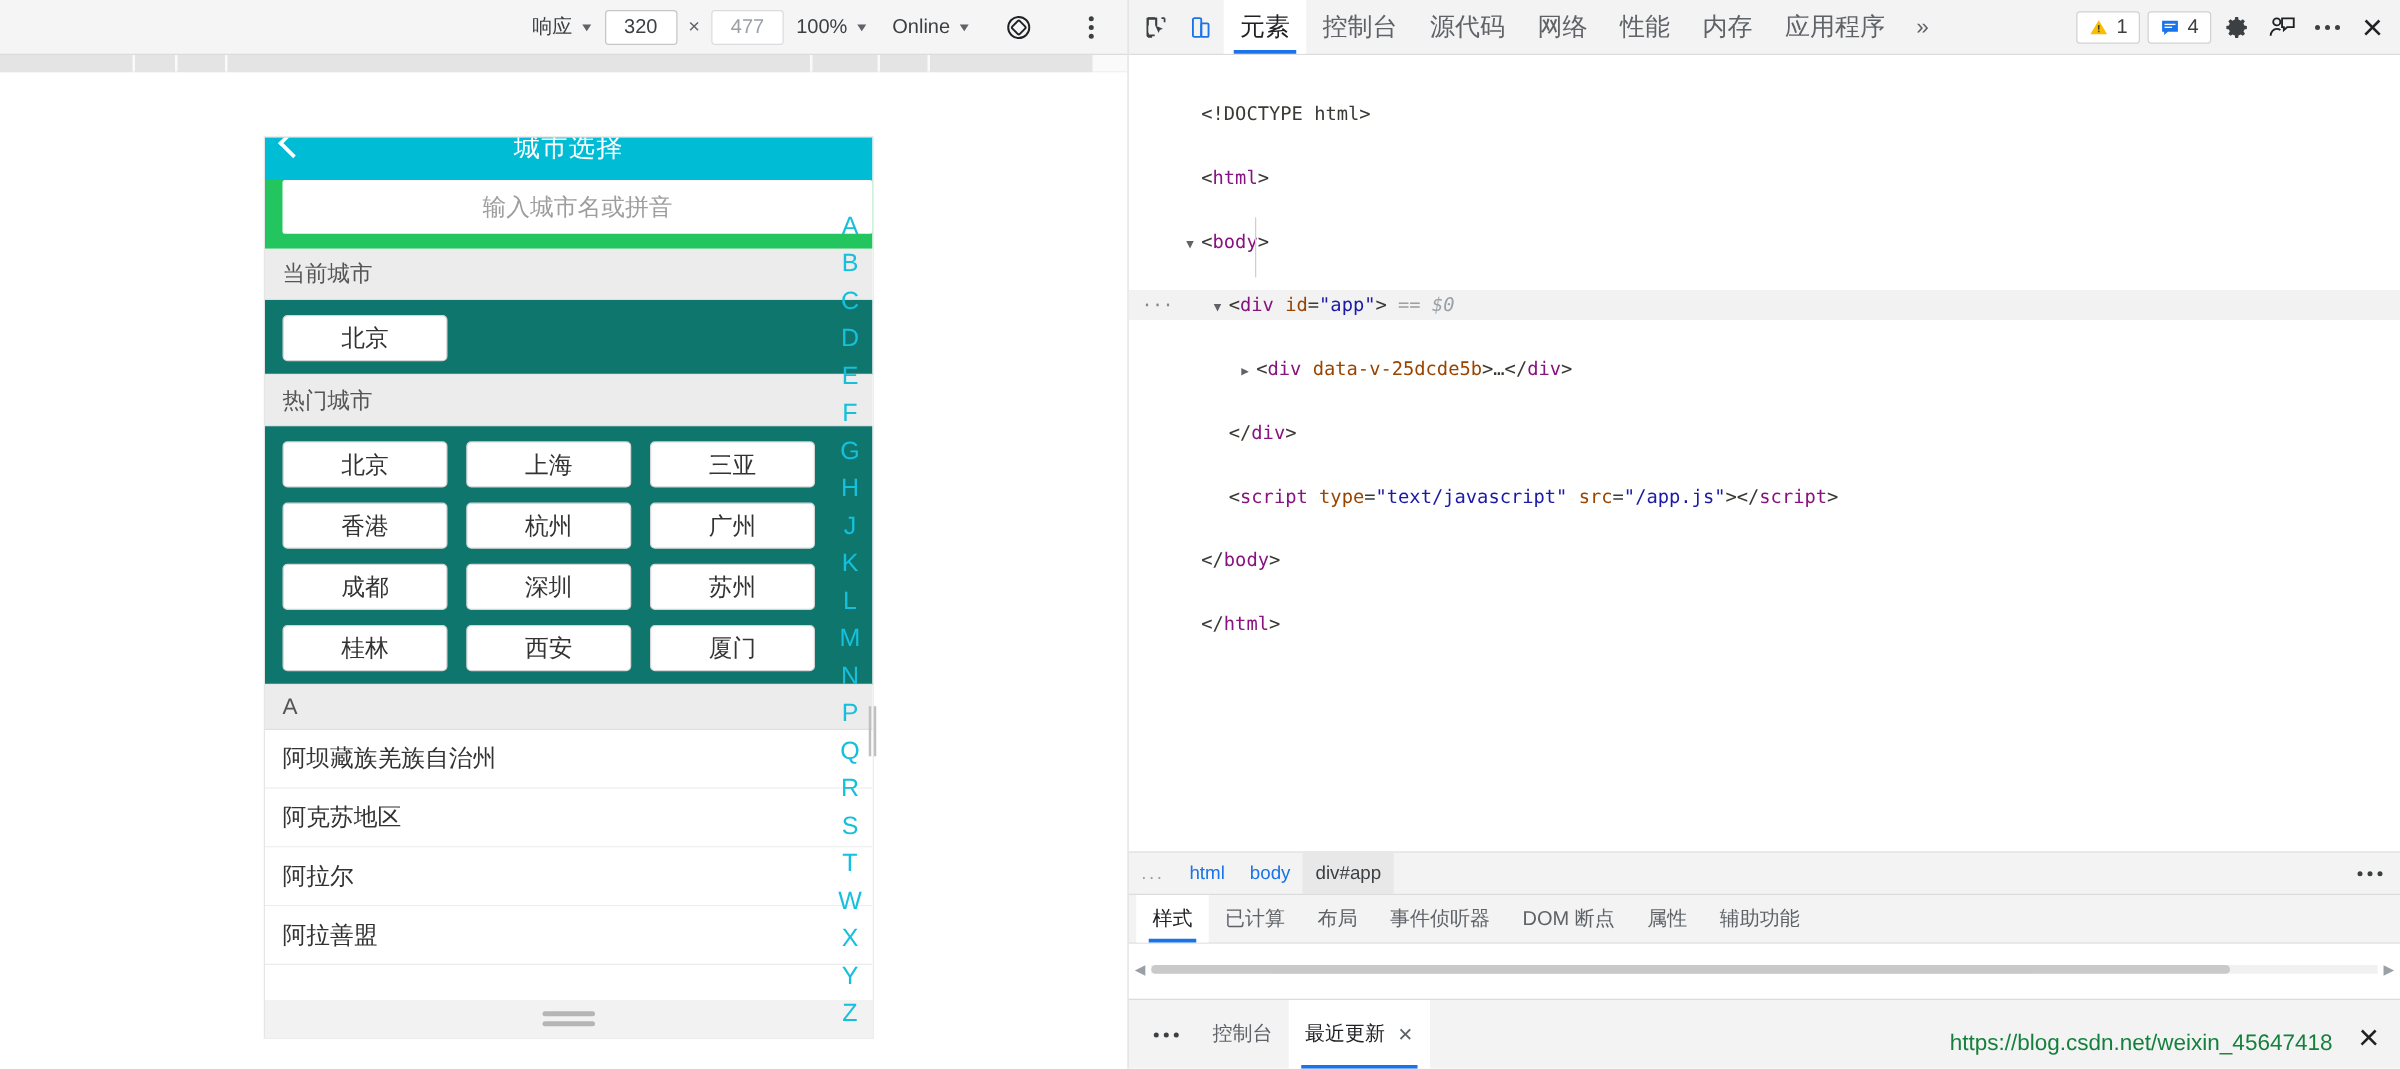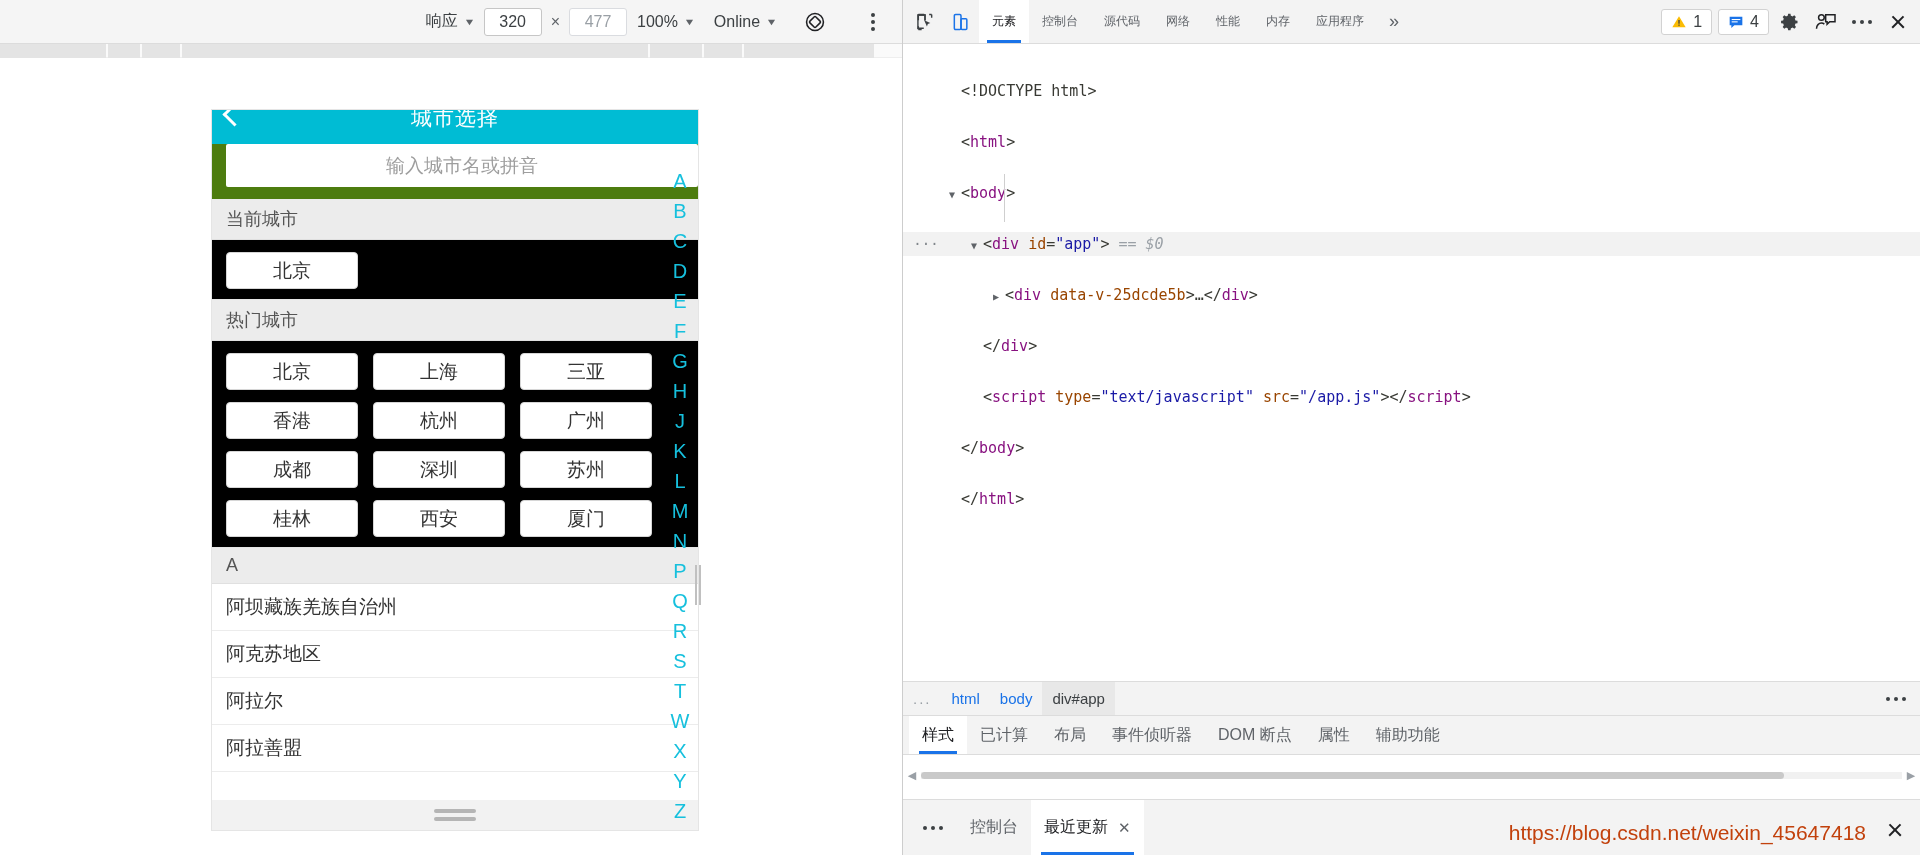--- a/index.html
+++ b/index.html
@@ -146,21 +146,21 @@
     position: absolute;
     left: 14px;
     top: 14px;
     width: 17px;
     height: 17px;
     border-left: 3px solid #fff;
     border-bottom: 3px solid #fff;
     transform: rotate(45deg);
   }
   .search-wrap {
-    background: #4d7c0f;
+    background: #22c55e;
     padding: 0 0 12px 14px;
   }
   .search-box {
     height: 43px;
     background: #fff;
     border-radius: 2px;
     display: flex;
     align-items: center;
     justify-content: center;
   }
@@ -170,21 +170,21 @@
   }
 
   .section-title {
     background: #ececec;
     color: #555;
     font-size: 18px;
     padding: 8px 14px;
     border-bottom: 1px solid #e0e0e0;
   }
   .city-panel {
-    background: #000000;
+    background: #0f766e;
     padding: 12px 14px 10px 14px;
     border-bottom: 1px solid #e6e6e6;
   }
   .city-grid {
     display: flex;
     flex-wrap: wrap;
     gap: 12px 15px;
   }
   .city-chip {
     width: 132px;
@@ -299,21 +299,21 @@
   }
   .tb-icon {
     width: 36px;
     display: flex; align-items: center; justify-content: center;
     cursor: default;
   }
   .panel-tab {
     display: flex;
     align-items: center;
     padding: 0 13px;
-    font-size: 12px;
+    font-size: 20px;
     color: #5f6368;
     position: relative;
     cursor: default;
     white-space: nowrap;
     text-align: center;
   }
   .panel-tab.active {
     color: #202124;
     background: #fff;
   }
@@ -497,22 +497,22 @@
     content: "";
     position: absolute;
     left: 10px; right: 10px; bottom: 0;
     height: 3px; background: #1a73e8;
   }
   .dw-close { font-size: 15px; color: #5f6368; }
   #watermark {
     position: absolute;
     right: 54px;
     bottom: 10px;
-    font-size: 21px;
-    color: #c2410c;
+    font-size: 18px;
+    color: #15803d;
     white-space: nowrap;
     pointer-events: none;
   }
   #drawer-close {
     position: absolute;
     right: 12px; bottom: 12px;
     width: 26px; height: 26px;
     display: flex; align-items: center; justify-content: center;
   }
   .x-glyph { position: relative; width: 16px; height: 16px; }

